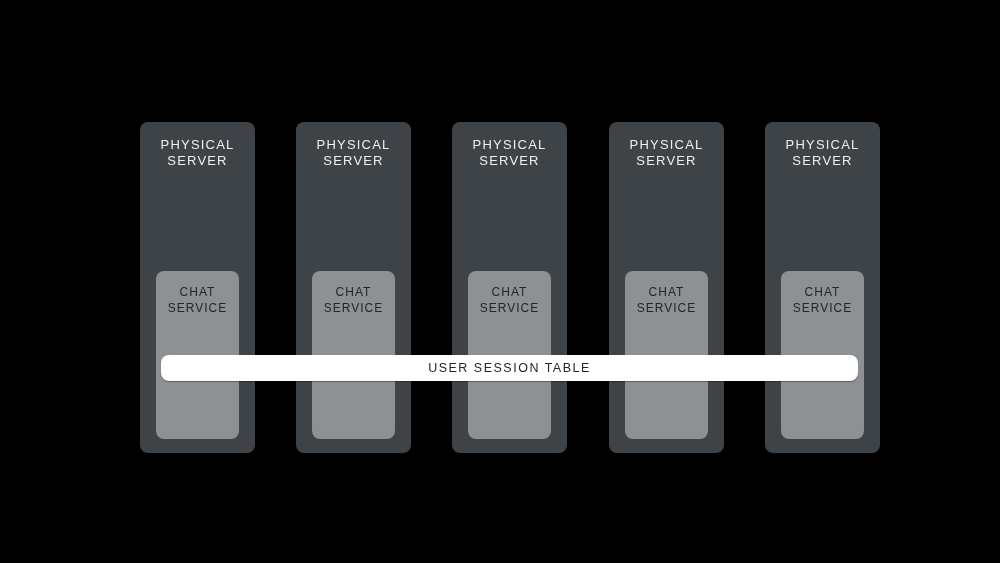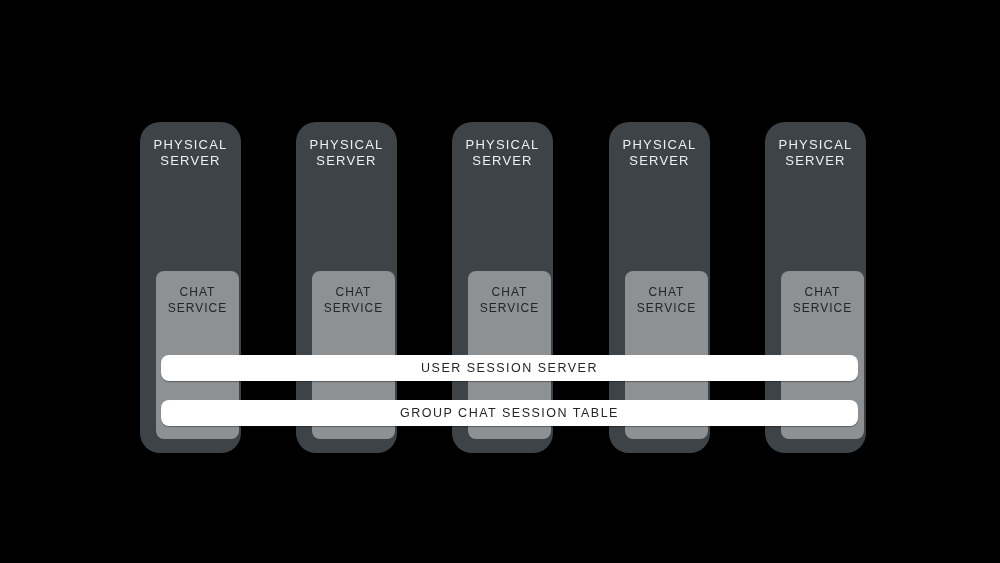--- a/index.html
+++ b/index.html
@@ -11,24 +11,24 @@
     position: relative;
     width: 1000px;
     height: 563px;
     background: #000000;
     overflow: hidden;
     font-family: "Liberation Sans", sans-serif;
   }
   .server-box {
     position: absolute;
     top: 122px;
-    width: 101px;
+    width: 115px;
     height: 331px;
     background: #3e4348;
-    border-radius: 20px;
+    border-radius: 8px;
     box-sizing: border-box;
   }
   .server-box.s0 { left: 140px; }
   .server-box.s1 { left: 296px; }
   .server-box.s2 { left: 452px; }
   .server-box.s3 { left: 609px; }
   .server-box.s4 { left: 765px; }
   .server-label {
     margin-top: 15px;
     text-align: center;
@@ -113,20 +113,17 @@
   </div>
 
   <div class="server-box s4">
     <div class="server-label">PHYSICAL SERVER</div>
     <div class="service-box">
       <div class="service-label">CHAT SERVICE</div>
     </div>
   </div>
 
   <div class="table-bar t0">
-    <span class="table-bar-label">USER SESSION SERVER</span>
+    <span class="table-bar-label">USER SESSION TABLE</span>
   </div>
 
-  <div class="table-bar t1">
-    <span class="table-bar-label">GROUP CHAT SESSION TABLE</span>
-  </div>
 
 </div>
 
 </body></html>

